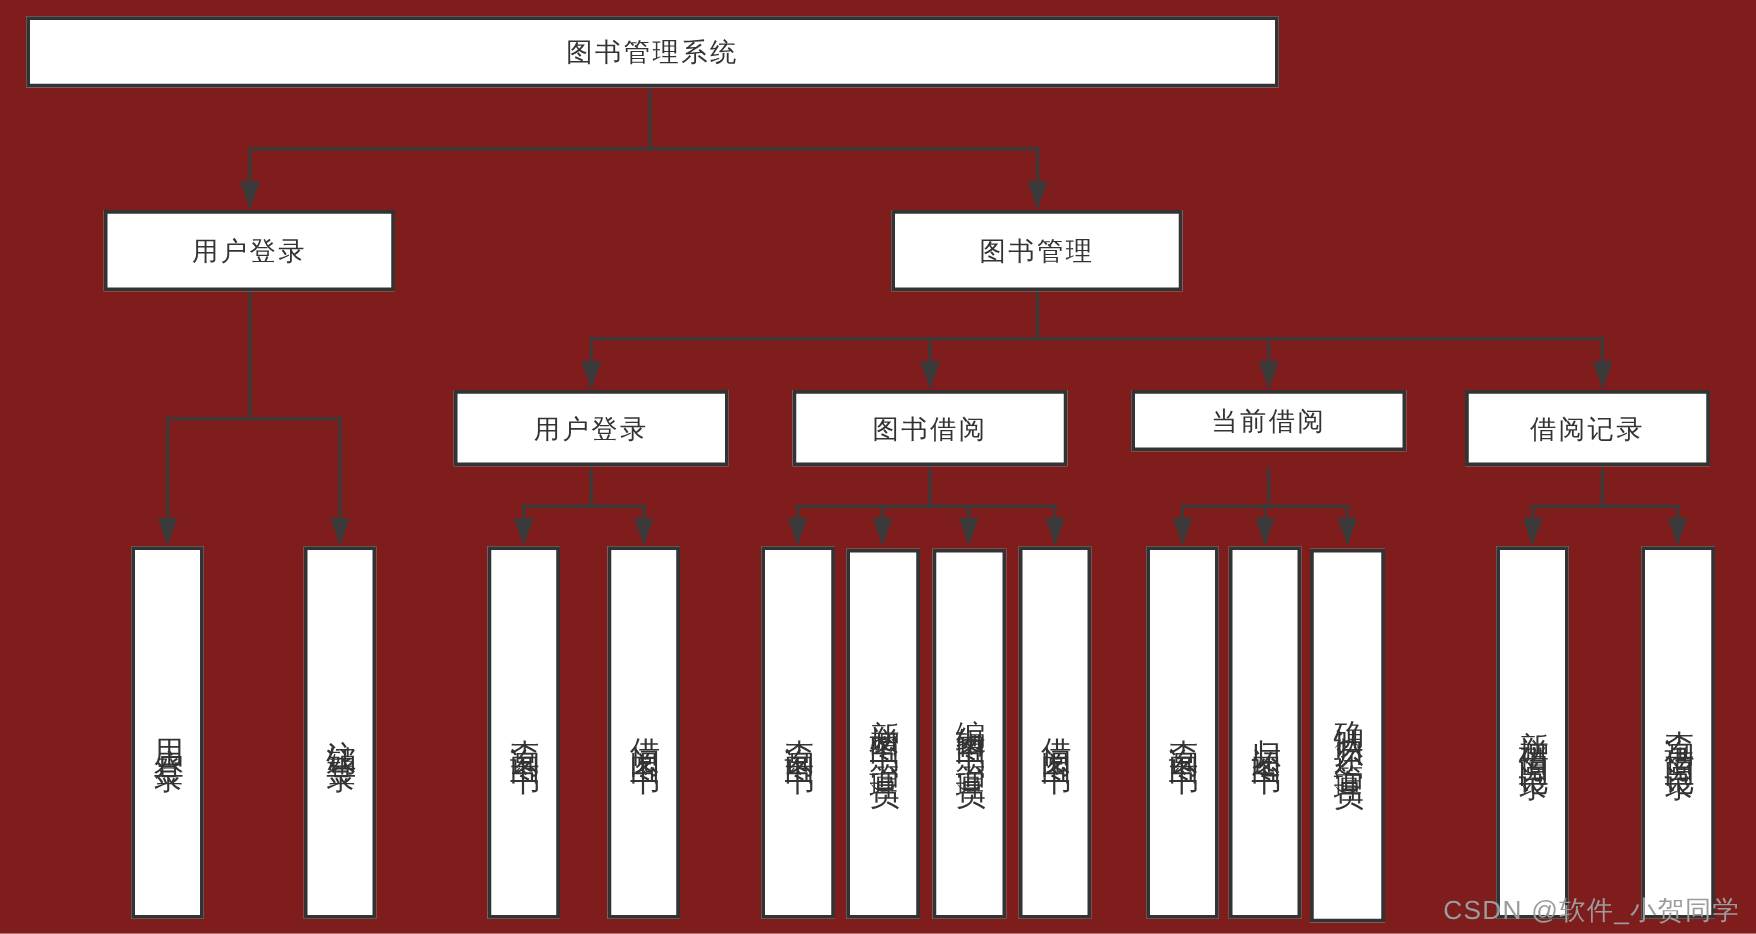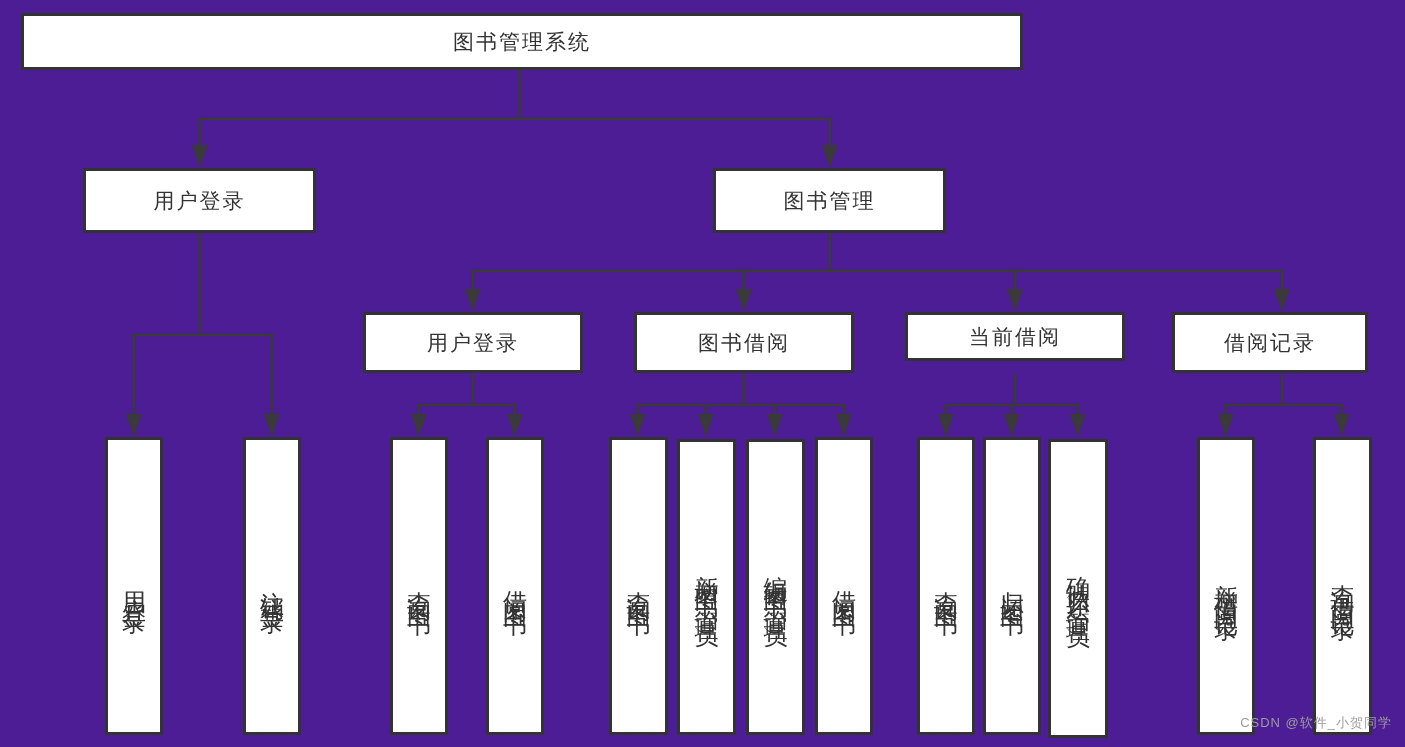--- a/index.html
+++ b/index.html
@@ -1,35 +1,35 @@
 <!DOCTYPE html>
 <html><head>
 <meta charset="utf-8">
 <style>
   html,body { margin:0; padding:0; background:#ffffff; }
   #canvas {
-    position:relative; width:1405px; height:747px; background:#4c1d95;
+    position:relative; width:1405px; height:747px; background:#7f1d1d;
     font-family:"Liberation Sans", sans-serif; overflow:hidden;
   }
   #wires { position:absolute; left:0; top:0; z-index:0; }
   .node {
     position:absolute; box-sizing:border-box; background:#ffffff;
     border:3px solid #333333; color:#333333; z-index:1;
     display:flex; align-items:center; justify-content:center;
     text-align:center; white-space:nowrap;
   }
   .hnode { font-size:21px; letter-spacing:2px; }
   .vnode {
     writing-mode:vertical-rl; text-orientation:mixed;
     font-size:24px; line-height:1; letter-spacing:7px;
     white-space:normal;
   }
   #watermark {
     position:absolute; right:13px; top:714px; z-index:2;
-    font-size:13px; color:#9c9c9c; letter-spacing:1px;
+    font-size:21px; color:#9c9c9c; letter-spacing:1px;
     pointer-events:none;
   }
 </style>
 </head>
 <body>
 
 <div id="canvas">
 
   <svg id="wires" width="1405" height="747" viewBox="0 0 1405 747">
     <defs>

